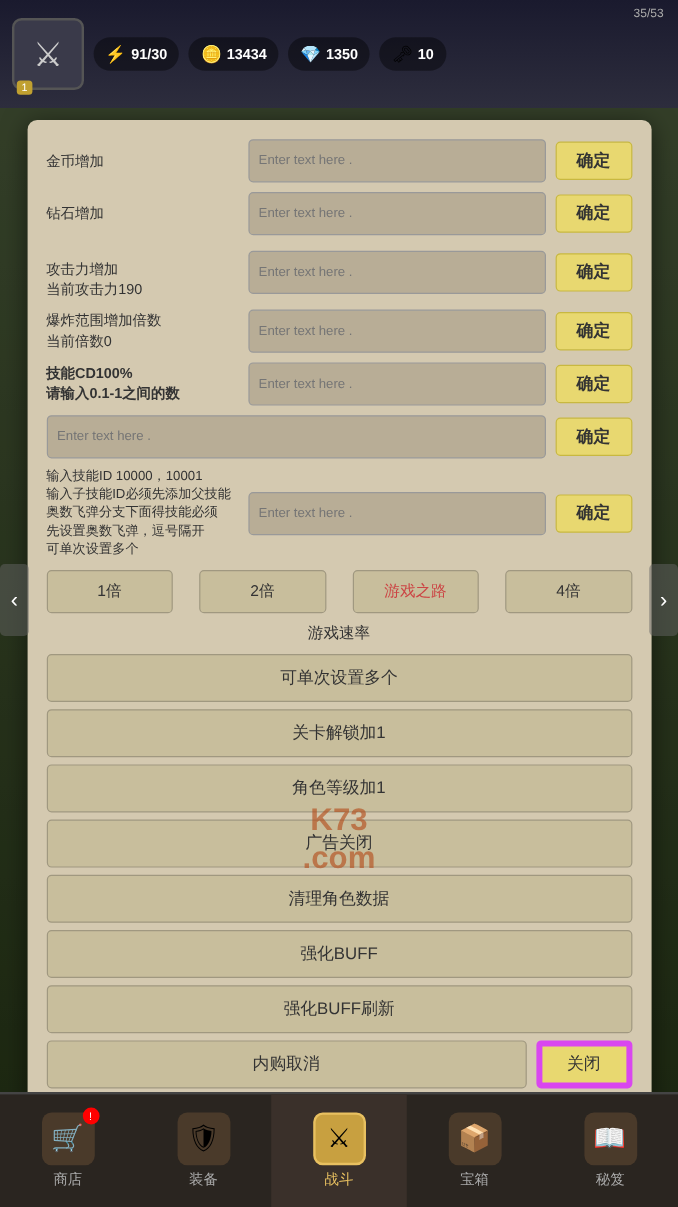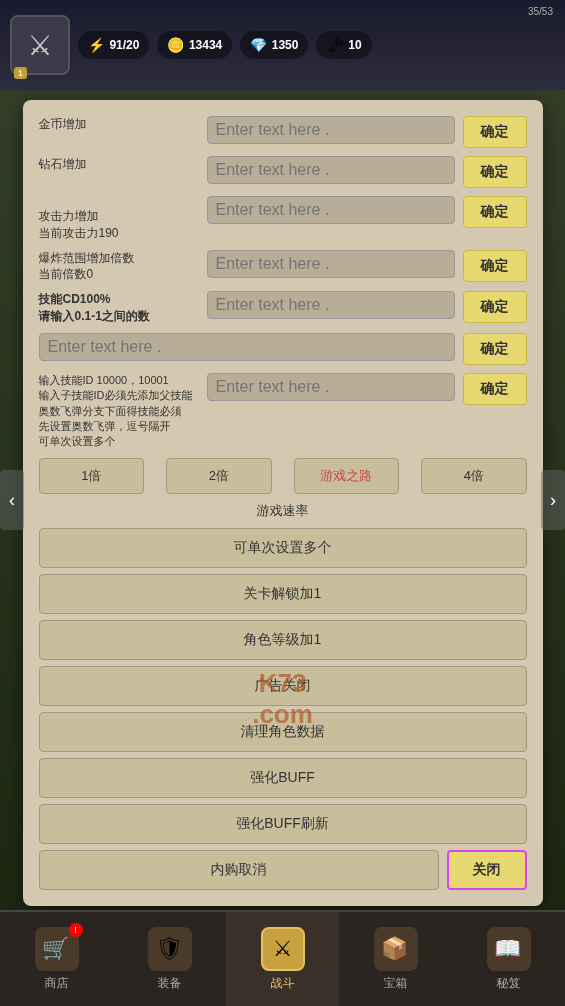--- a/index.html
+++ b/index.html
@@ -95,41 +95,41 @@
     .dialog {
       width: 520px;
       background: #d4c9b0;
       border-radius: 8px;
       padding: 16px;
       box-shadow: 0 4px 20px rgba(0,0,0,0.5);
     }
 
     .dialog-row {
       display: flex;
-      align-items: flex-start;
+      align-items: center;
       margin-bottom: 8px;
       gap: 8px;
     }
 
     .dialog-label {
       flex: 0 0 160px;
       font-size: 12px;
       color: #333;
       line-height: 1.4;
       text-align: left;
     }
 
     .dialog-input {
       flex: 1;
       height: 28px;
       background: #b8ad96;
       border: 1px solid #999;
       border-radius: 4px;
-      padding: 0 8px;
-      font-size: 16px;
+      padding: 17px 8px;
+      font-size: 11px;
       color: #888;
       outline: none;
     }
 
     .dialog-btn {
       flex: 0 0 64px;
       height: 32px;
       background: #e8d870;
       border: 1px solid #c8b840;
       border-radius: 4px;
@@ -186,26 +186,26 @@
 
     .bottom-row .action-btn {
       flex: 1;
       margin-bottom: 0;
     }
 
     .close-btn {
       flex: 0 0 80px;
       height: 40px;
       background: #e8d870;
-      border: 2px solid #d946ef;
+      border: 5px solid #d946ef;
       border-radius: 4px;
       font-size: 14px;
       color: #333;
       cursor: pointer;
-      font-weight: bold;
+      font-weight: normal;
     }
 
     
     .bottom-nav {
       width: 100%;
       height: 96px;
       background: #2a2520;
       display: flex;
       align-items: stretch;
       border-top: 2px solid #444;
@@ -290,21 +290,21 @@
   </style>
 </head>
 <body>
 
 <div class="top-bar">
   <div class="avatar-box">
     <span class="level-badge">1</span>
   </div>
   <div class="stat-item">
     <span class="stat-icon">⚡</span>
-    <span class="stat-text">91/20</span>
+    <span class="stat-text">91/30</span>
   </div>
   <div class="stat-item">
     <span class="stat-icon">🪙</span>
     <span class="stat-text">13434</span>
   </div>
   <div class="stat-item">
     <span class="stat-icon">💎</span>
     <span class="stat-text">1350</span>
   </div>
   <div class="stat-item">

